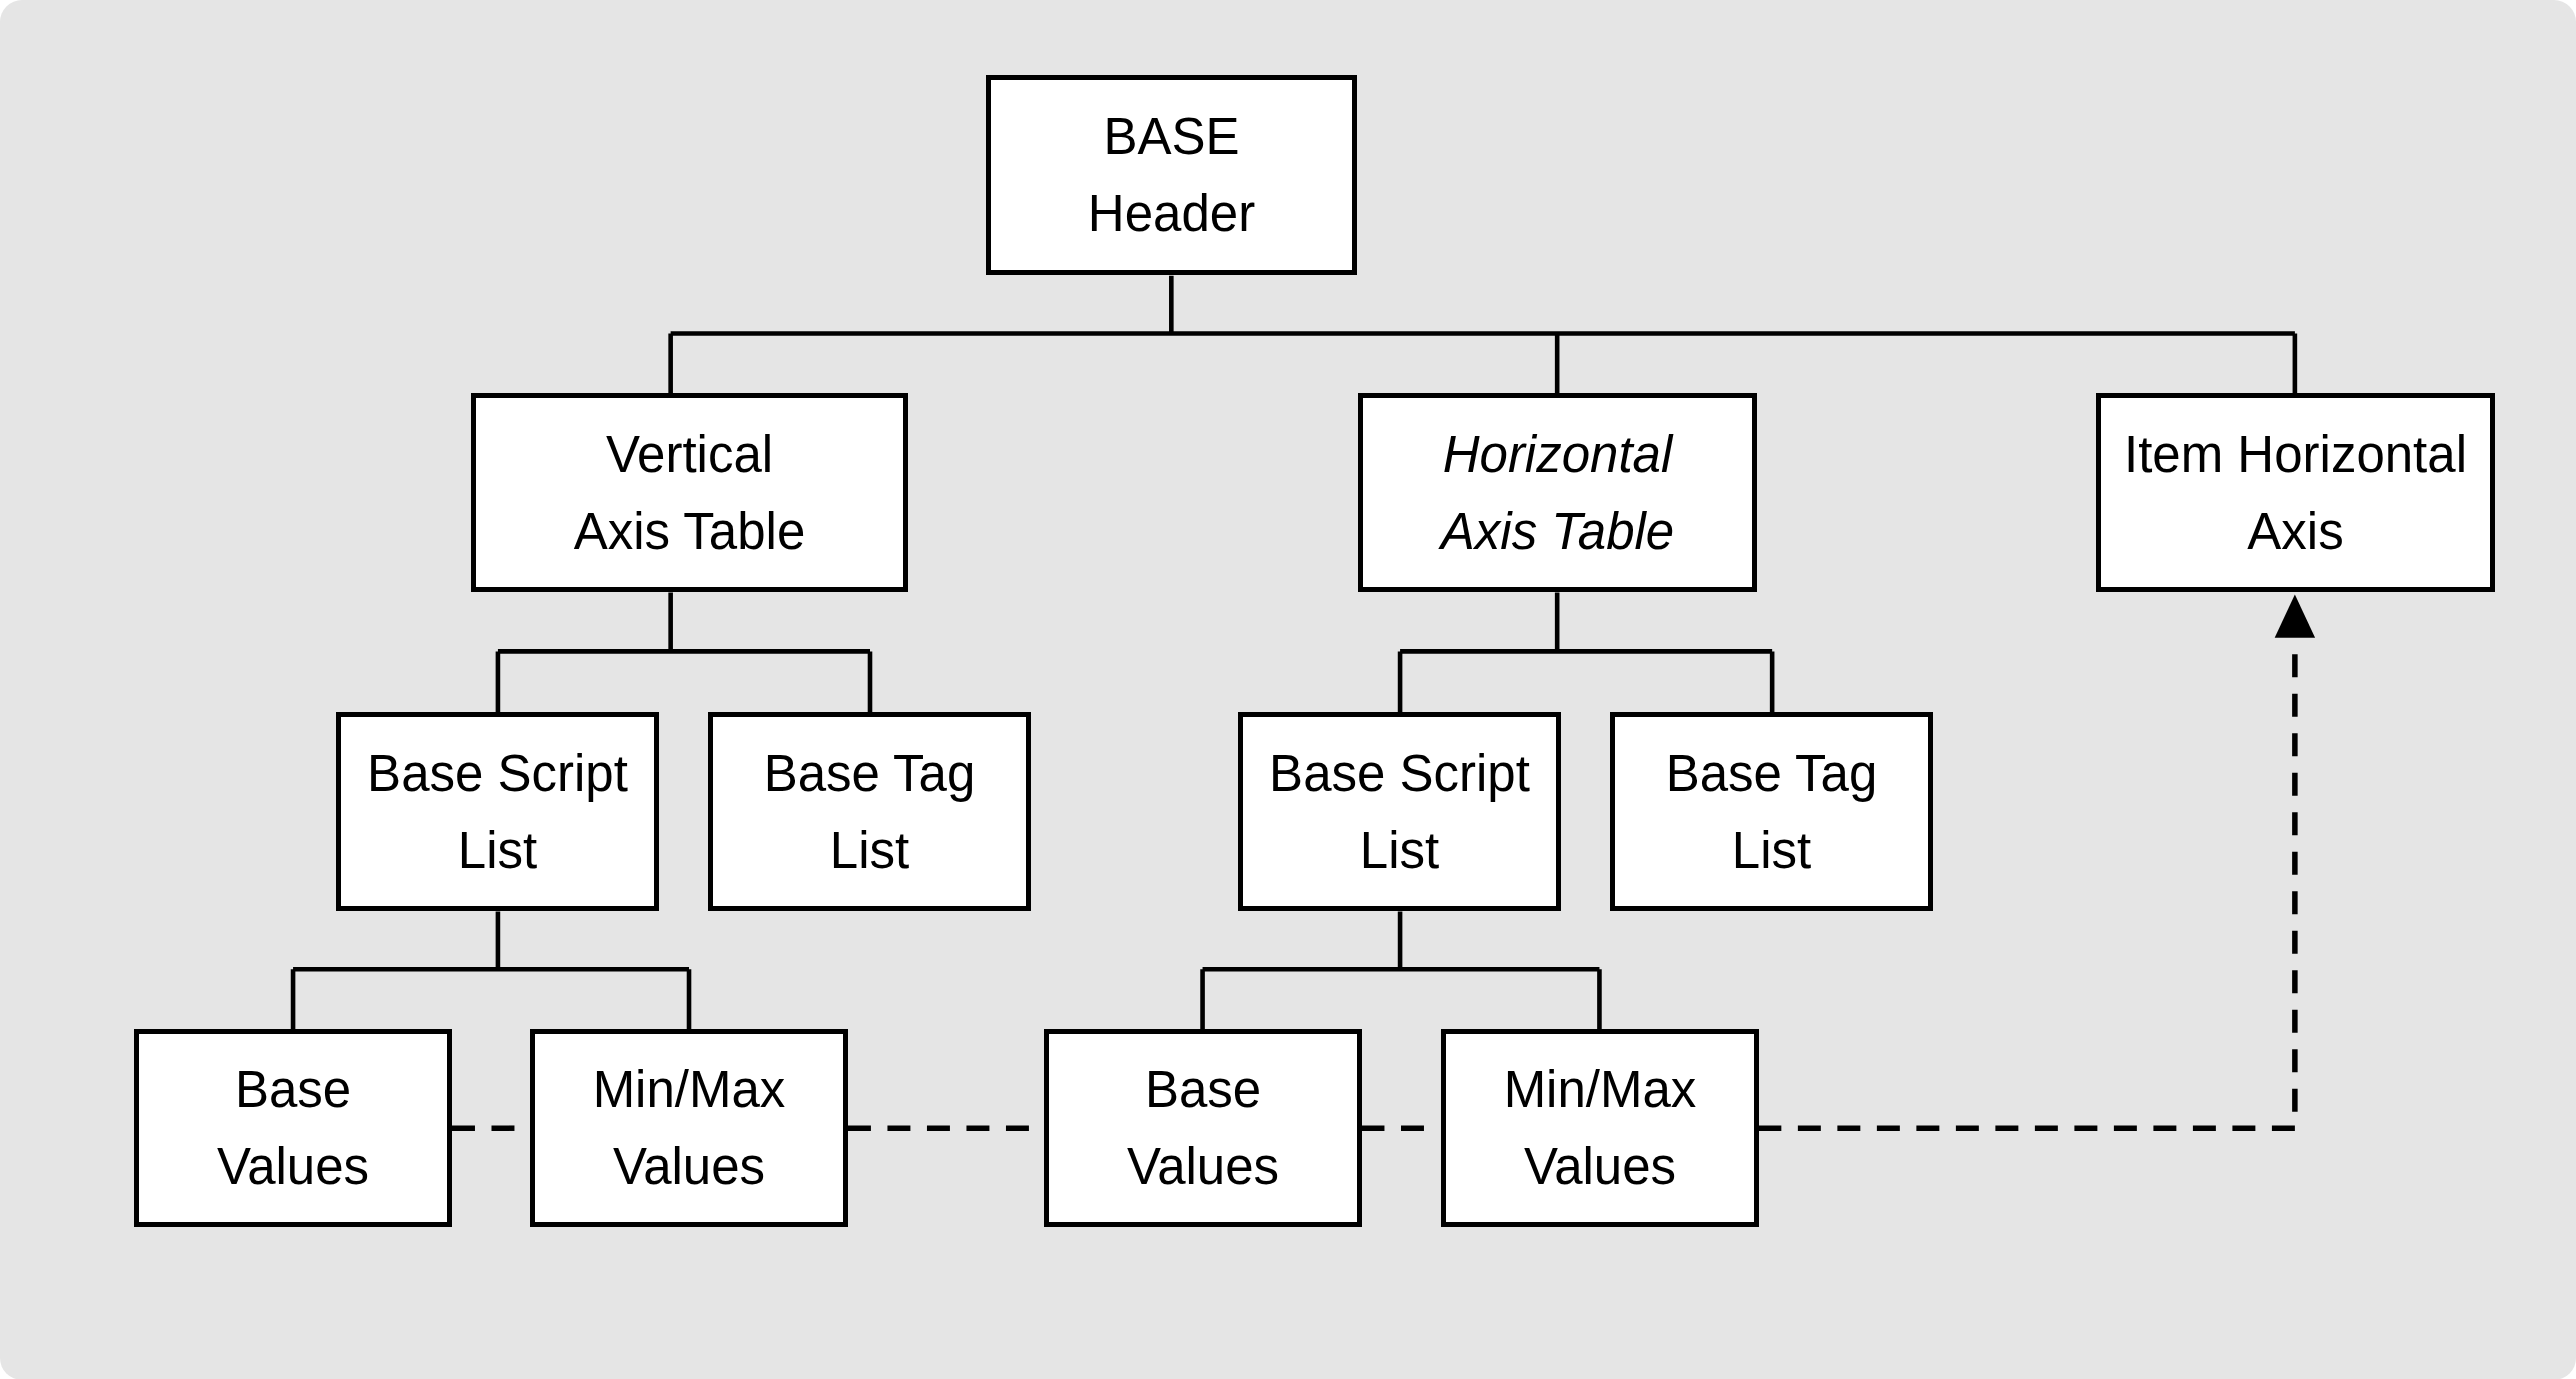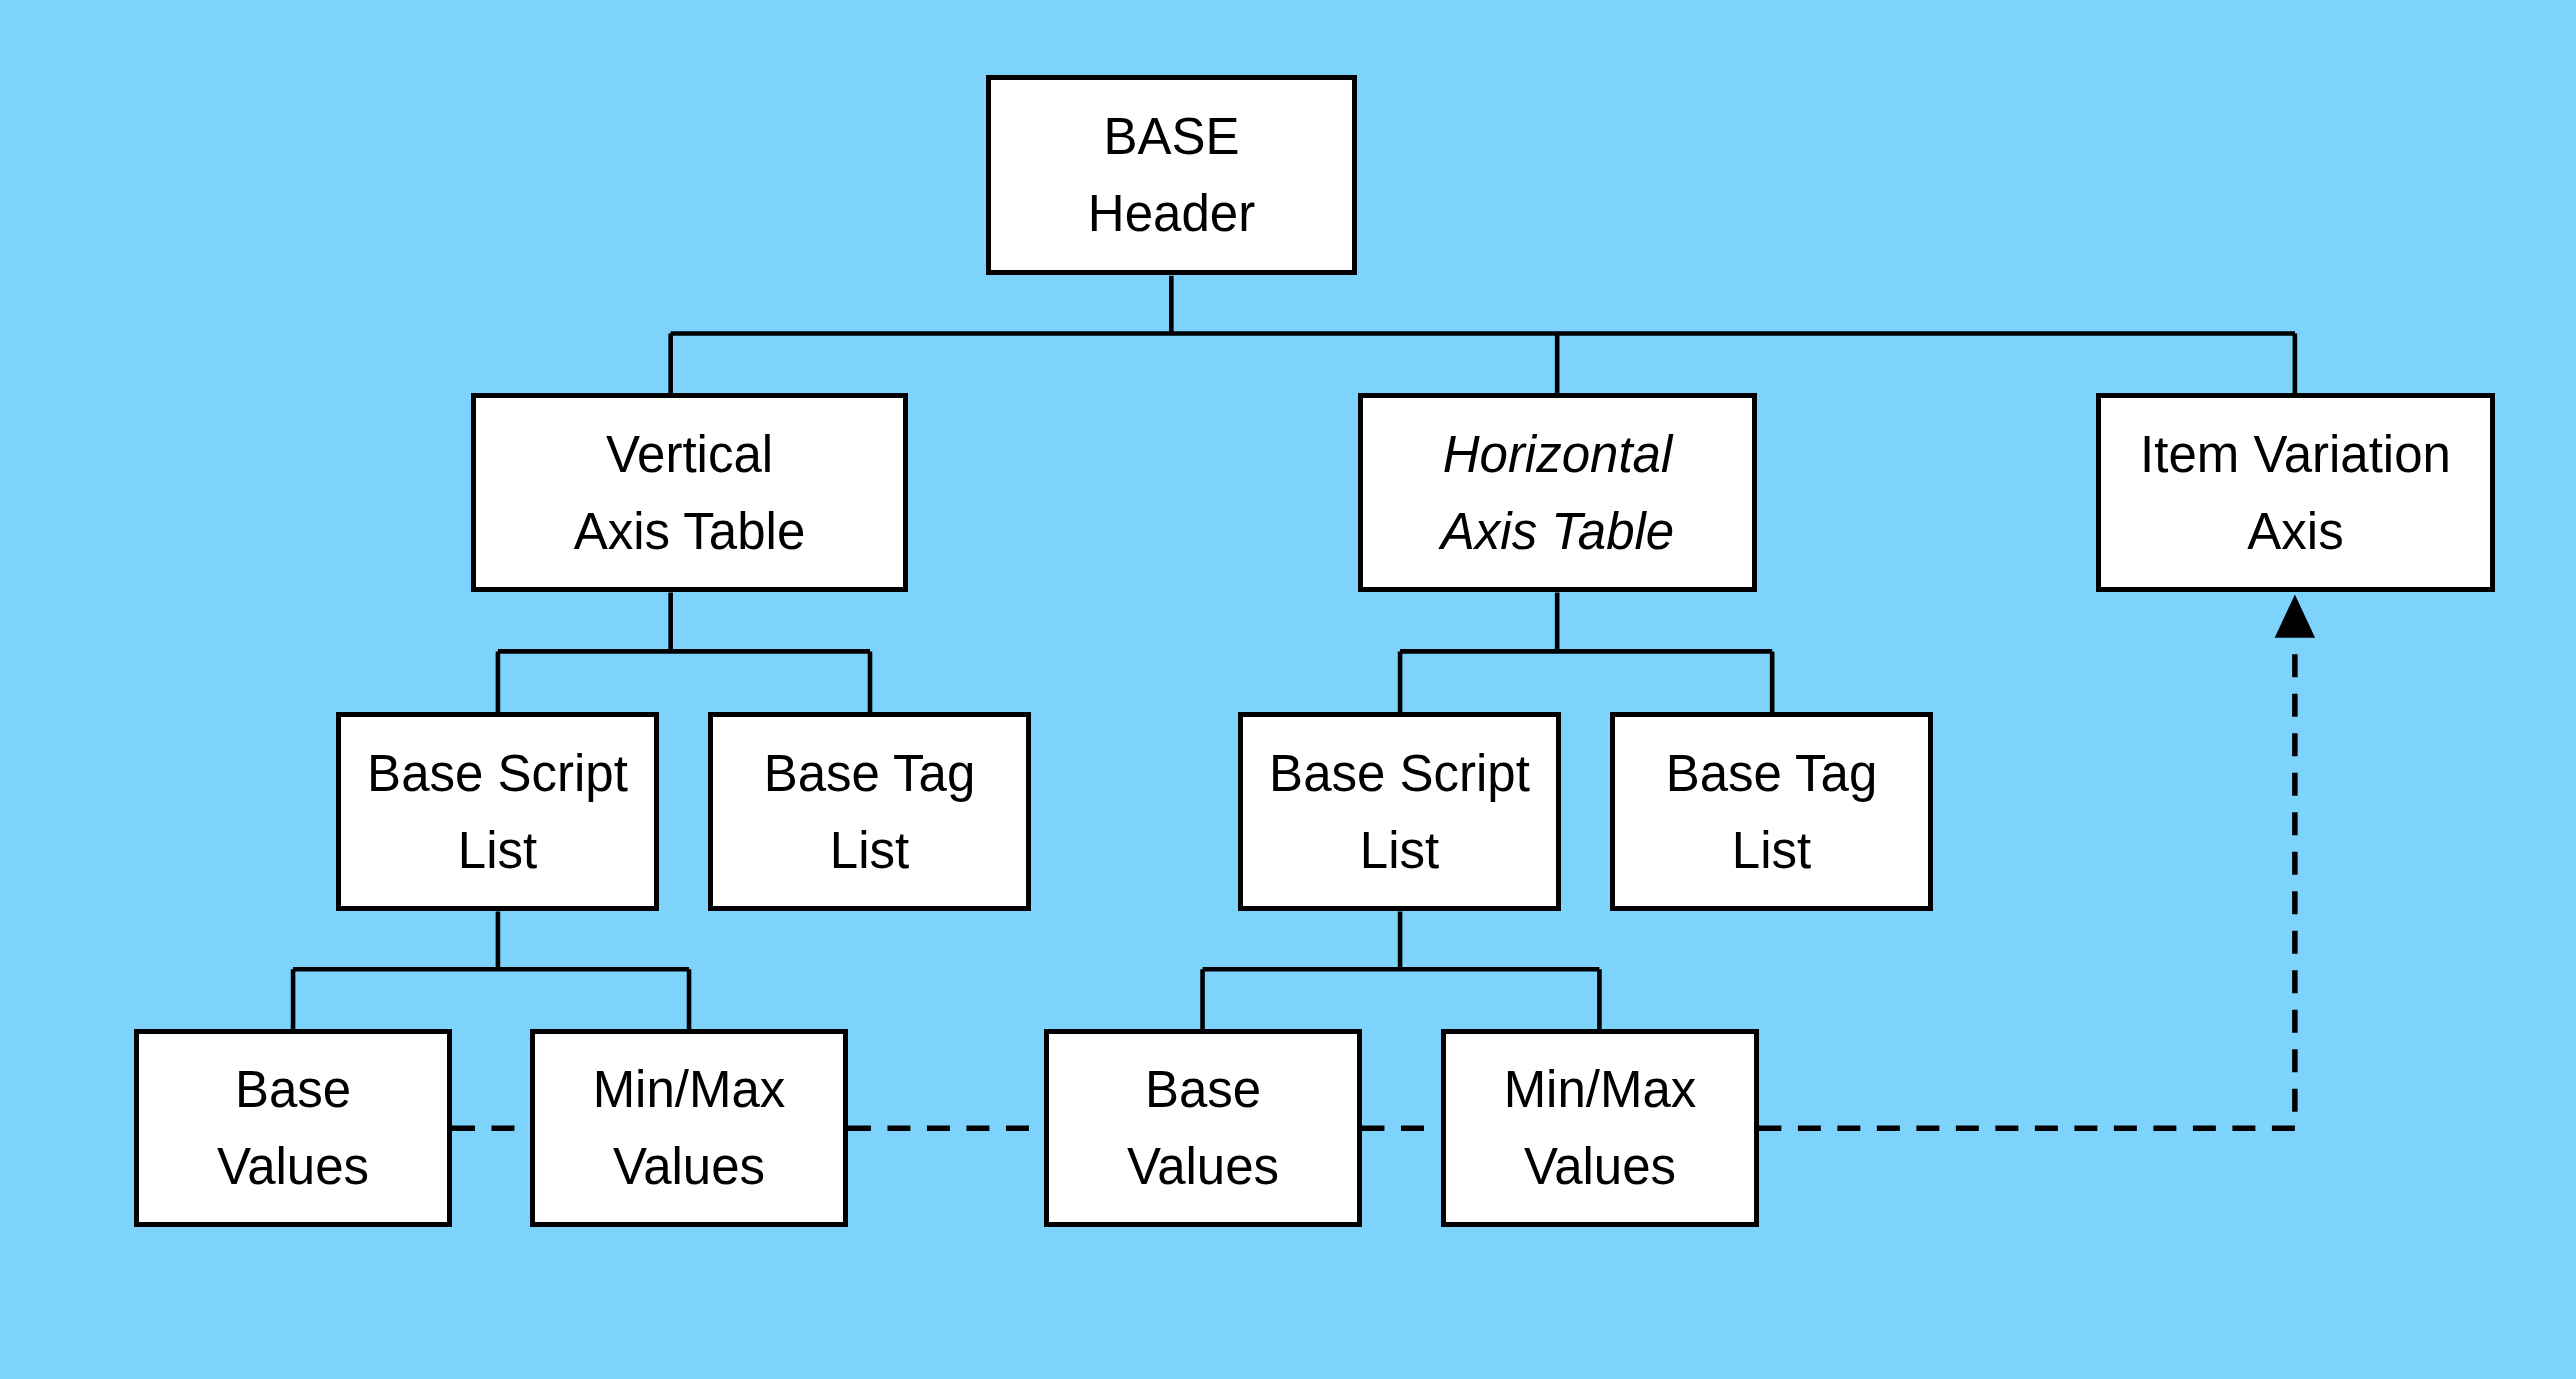--- a/index.html
+++ b/index.html
@@ -31,21 +31,21 @@
     text-align: center;
     font-size: 51px;
     line-height: 77px;
     color: #000000;
     white-space: nowrap;
   }
 </style>
 </head>
 <body>
 
-<div class="stage" style="background: #7dd3fc;">
+<div class="stage" style="background: #e5e5e5; border-radius: 22px;">
 
   <svg class="connector-layer" viewBox="0 0 2804 1502" aria-hidden="true">
 
     <path class="solid-link" d="M1275 300 V363 M730 363 H2498 M730 363 V428 M1695 363 V428 M2498 363 V428"></path>
 
     <path class="solid-link" d="M730 645 V709 M542 709 H947 M542 709 V775 M947 709 V775"></path>
 
     <path class="solid-link" d="M1695 645 V709 M1524 709 H1929 M1524 709 V775 M1929 709 V775"></path>
 
     <path class="solid-link" d="M542 992 V1055 M319 1055 H750 M319 1055 V1120 M750 1055 V1120"></path>
@@ -66,21 +66,21 @@
 
   <div class="node" style="left: 471px; top: 393px; width: 437px; height: 199px; background: rgb(255, 255, 255); border-color: rgb(0, 0, 0); color: rgb(0, 0, 0);">
     <span>Vertical</span>
     <span>Axis Table</span>
   </div>
   <div class="node" style="left: 1358px; top: 393px; width: 399px; height: 199px; background: rgb(255, 255, 255); border-color: rgb(0, 0, 0); color: rgb(0, 0, 0); font-style: italic;">
     <span>Horizontal</span>
     <span>Axis Table</span>
   </div>
   <div class="node" style="left: 2096px; top: 393px; width: 399px; height: 199px; background: rgb(255, 255, 255); border-color: rgb(0, 0, 0); color: rgb(0, 0, 0);">
-    <span>Item Variation</span>
+    <span>Item Horizontal</span>
     <span>Axis</span>
   </div>
 
   <div class="node" style="left: 336px; top: 712px; width: 323px; height: 199px; background: rgb(255, 255, 255); border-color: rgb(0, 0, 0); color: rgb(0, 0, 0);">
     <span>Base Script</span>
     <span>List</span>
   </div>
   <div class="node" style="left: 708px; top: 712px; width: 323px; height: 199px; background: rgb(255, 255, 255); border-color: rgb(0, 0, 0); color: rgb(0, 0, 0);">
     <span>Base Tag</span>
     <span>List</span>

